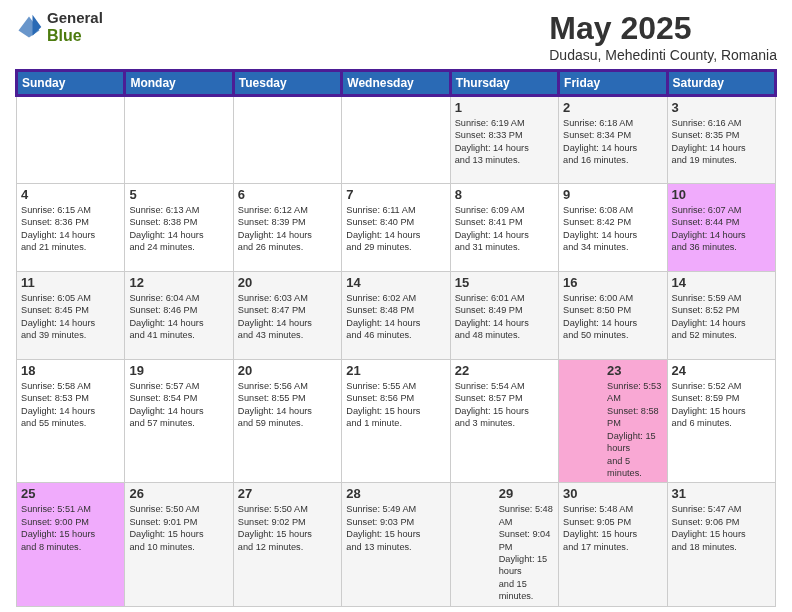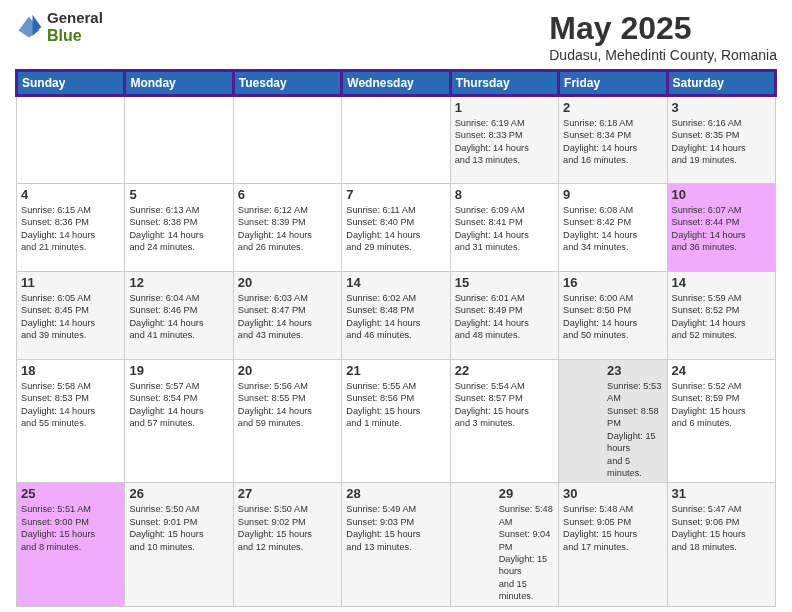--- a/index.html
+++ b/index.html
@@ -236,21 +236,21 @@
             <div class="cell-content">Sunrise: 5:56 AM<br>Sunset: 8:55 PM<br>Daylight: 14 hours<br>and 59 minutes.</div>
           </td>
           <td style="background: rgb(255, 255, 255);">
             <span class="day-number">21</span>
             <div class="cell-content">Sunrise: 5:55 AM<br>Sunset: 8:56 PM<br>Daylight: 15 hours<br>and 1 minute.</div>
           </td>
           <td style="background: rgb(255, 255, 255);">
             <span class="day-number">22</span>
             <div class="cell-content">Sunrise: 5:54 AM<br>Sunset: 8:57 PM<br>Daylight: 15 hours<br>and 3 minutes.</div>
           </td>
-          <td style="background: #e5e5e5; padding-left: 48px;">
+          <td style="background: #f9a8d4; padding-left: 48px;">
             <span class="day-number">23</span>
             <div class="cell-content">Sunrise: 5:53 AM<br>Sunset: 8:58 PM<br>Daylight: 15 hours<br>and 5 minutes.</div>
           </td>
           <td style="background: rgb(255, 255, 255);">
             <span class="day-number">24</span>
             <div class="cell-content">Sunrise: 5:52 AM<br>Sunset: 8:59 PM<br>Daylight: 15 hours<br>and 6 minutes.</div>
           </td>
         </tr>
         <tr>
           <td style="background: #f0abfc; margin-top: 20px;">

